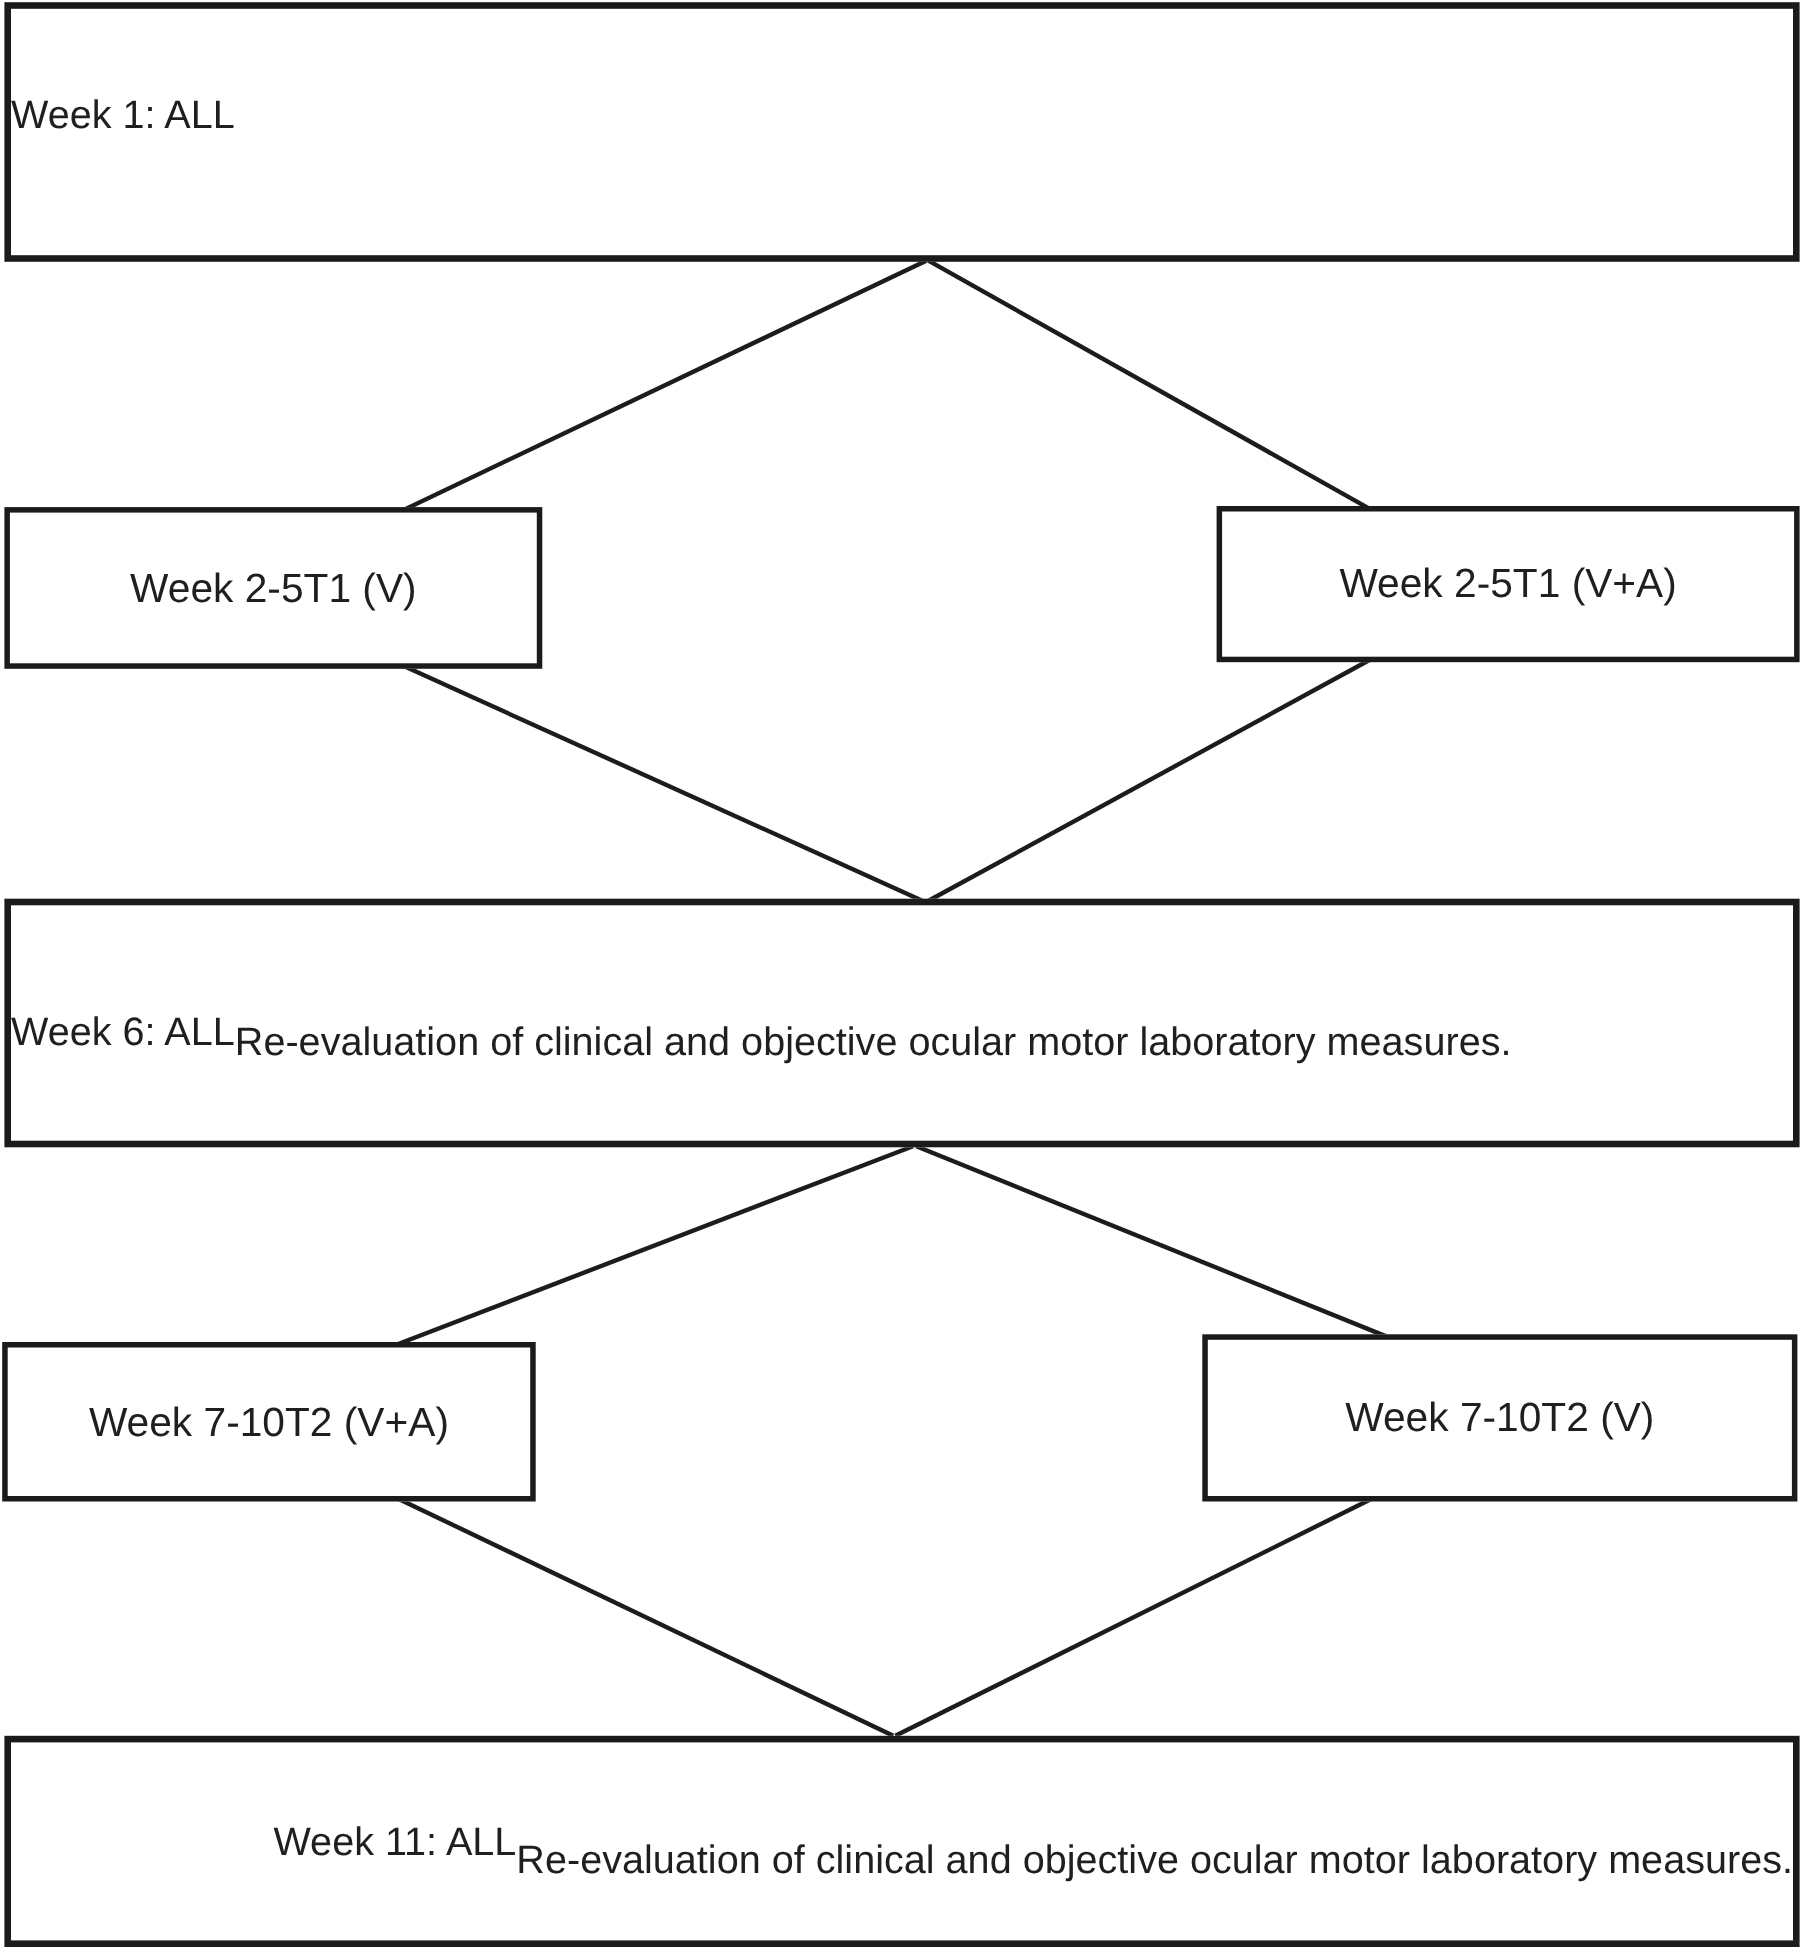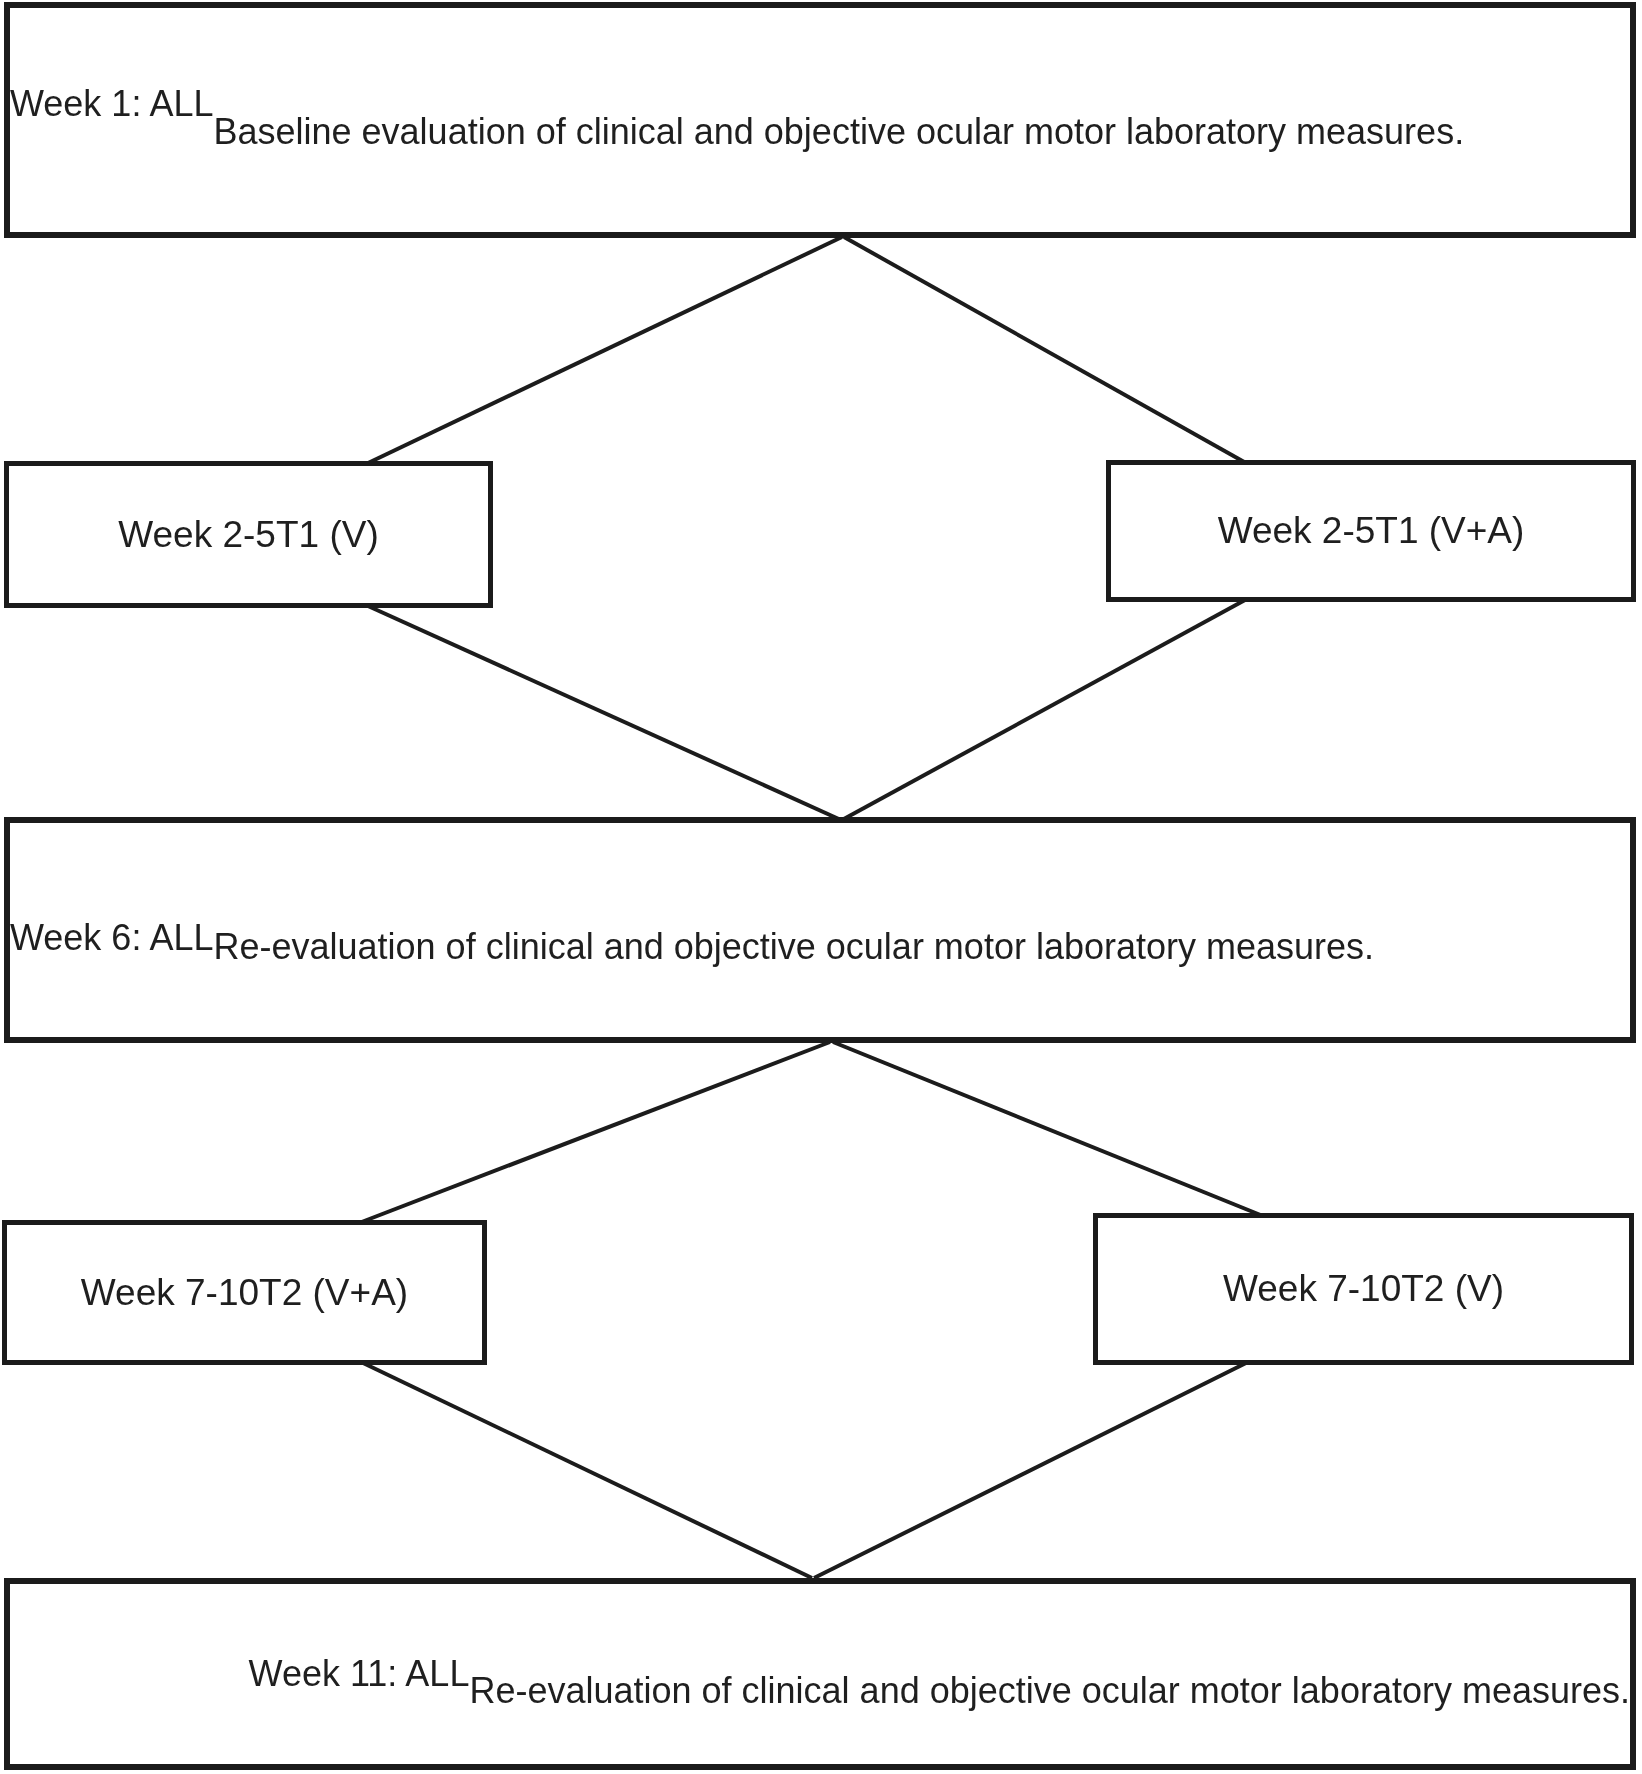--- a/index.html
+++ b/index.html
@@ -90,21 +90,20 @@
     <line x1="368" y1="606" x2="841" y2="820"></line>
     <line x1="1245" y1="600" x2="842" y2="820"></line>
     <line x1="830" y1="1042" x2="359" y2="1223"></line>
     <line x1="833" y1="1042" x2="1263" y2="1216"></line>
     <line x1="361" y1="1362" x2="812" y2="1578"></line>
     <line x1="1248" y1="1362" x2="814" y2="1578"></line>
   </svg>
 
   <div class="fc-box box-week1">
     <span class="box-title">Week 1: ALL</span>
-    <span class="box-line">Baseline evaluation of clinical and objective ocular motor laboratory measures.</span>
   </div>
 
   <div class="fc-box arm-box box-t1v">
     <span class="box-title">Week 2-5</span>
     <span class="box-line">T1 (V)</span>
   </div>
 
   <div class="fc-box arm-box box-t1va">
     <span class="box-title">Week 2-5</span>
     <span class="box-line">T1 (V+A)</span>

